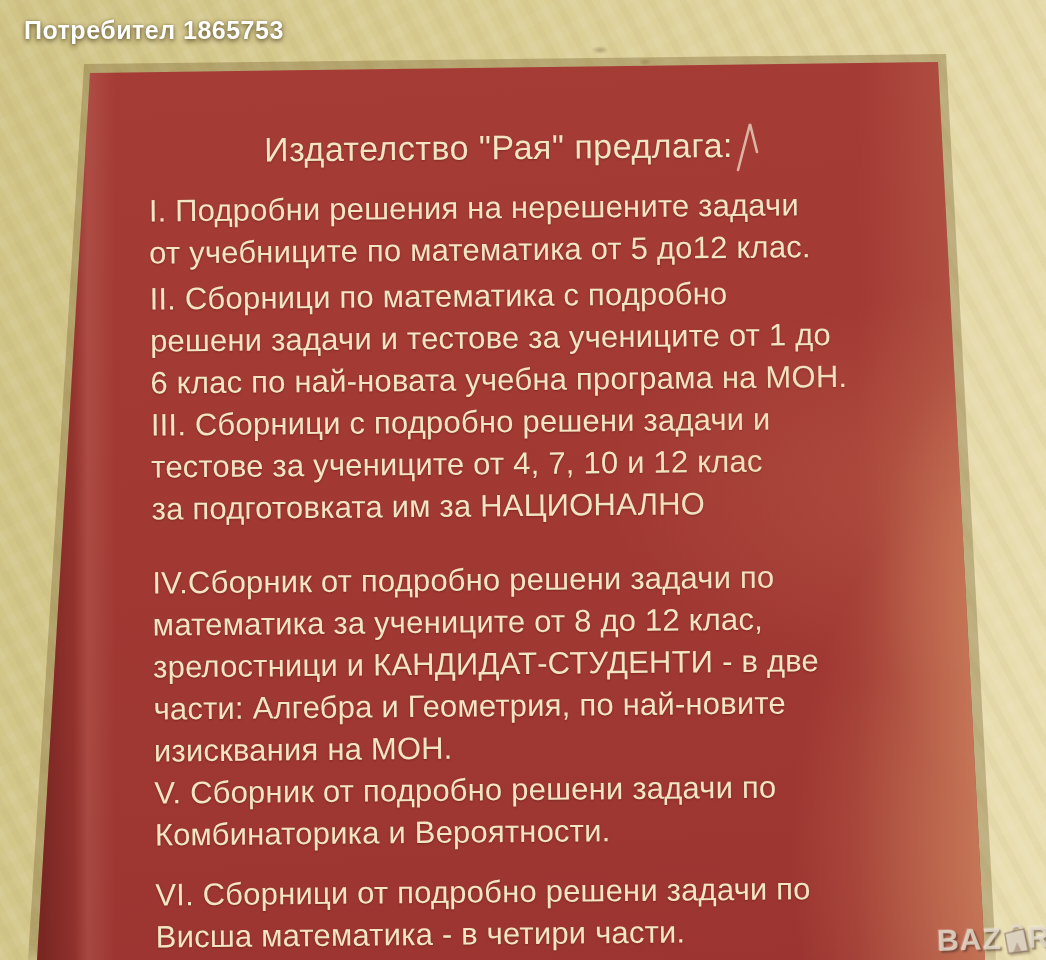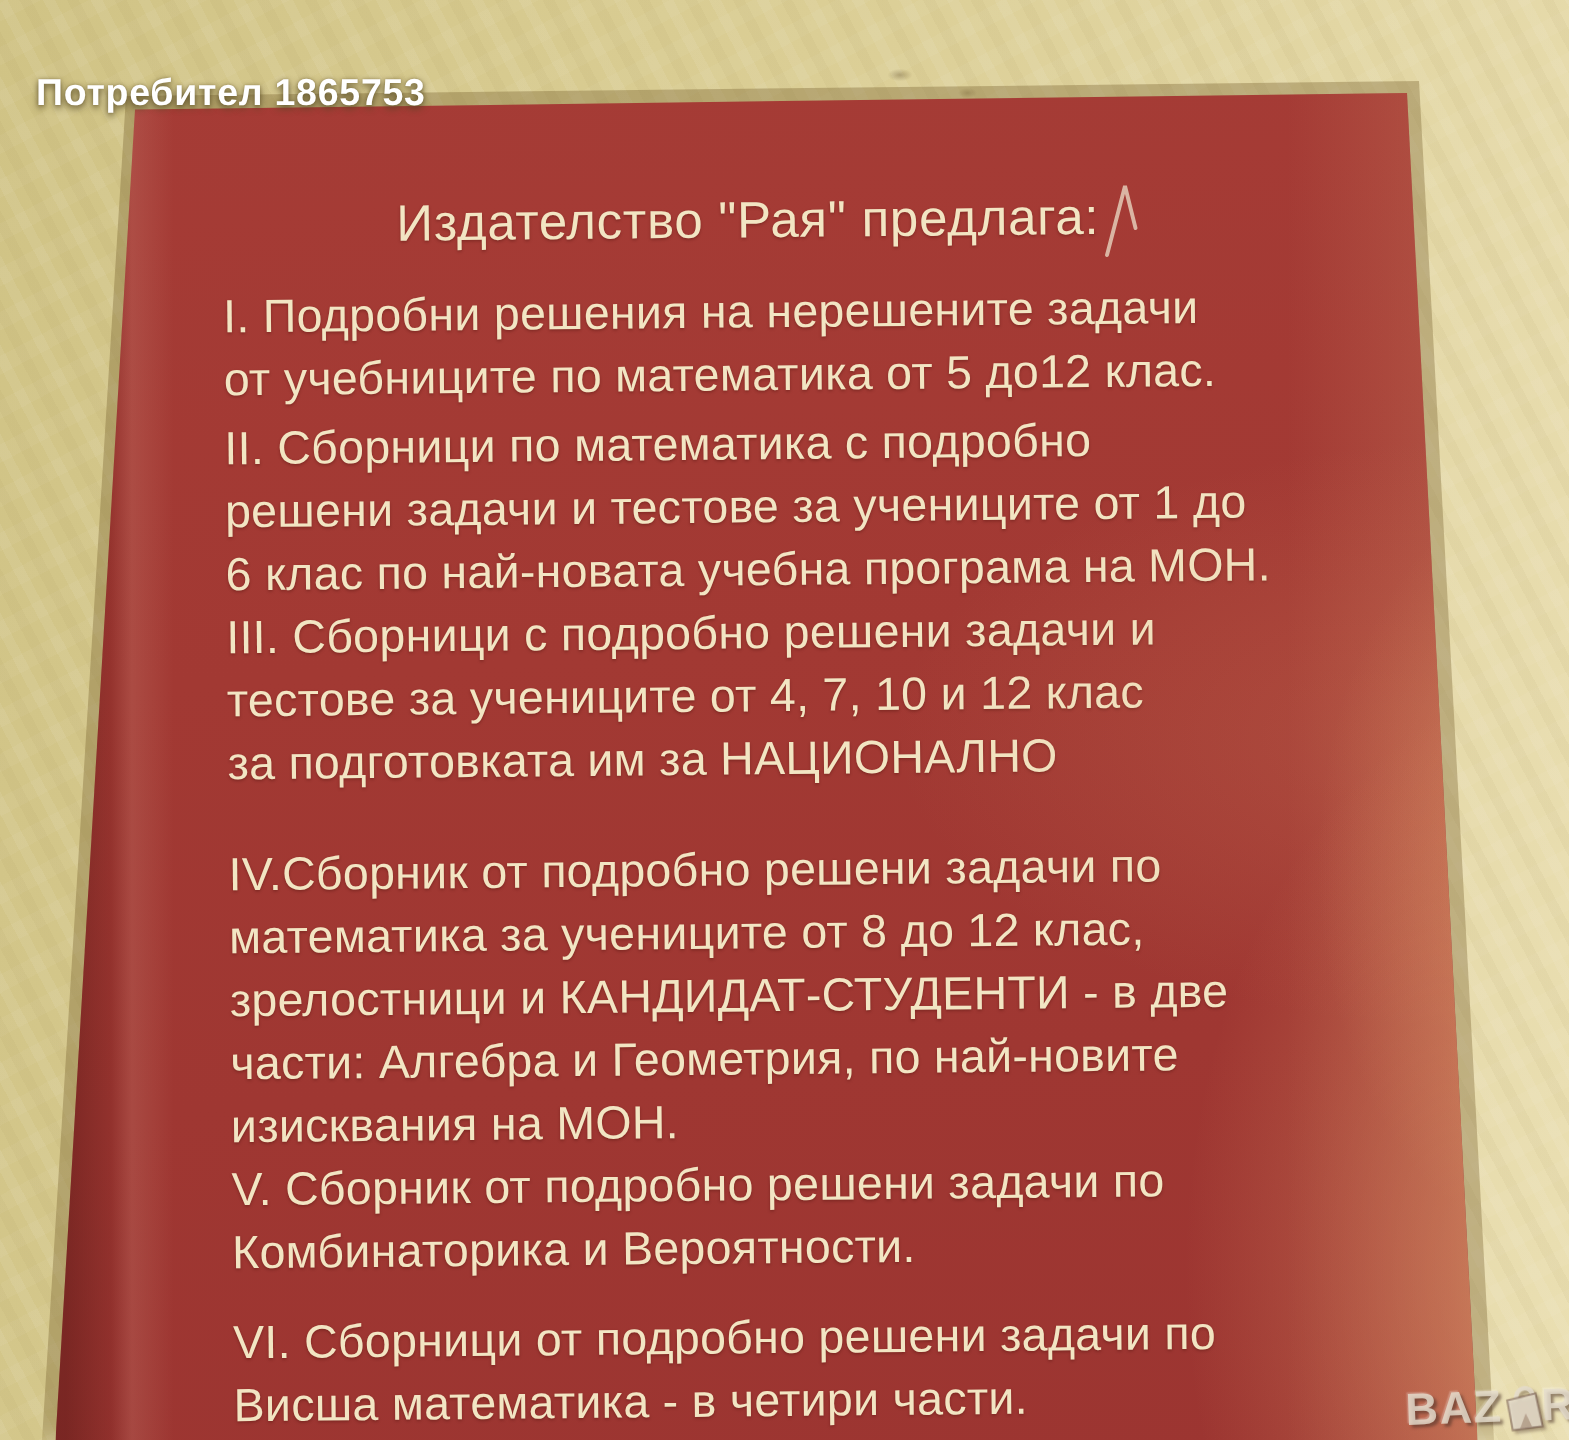--- a/index.html
+++ b/index.html
@@ -66,21 +66,20 @@
       radial-gradient(620px 300px at 96% 51%, rgba(225,155,108,.24), rgba(225,155,108,0) 66%),
       linear-gradient(to right, rgba(0,0,0,0) 82%, rgba(233,182,130,.18) 92%, rgba(240,196,140,.34) 99%);
   }
 
   .pen-mark{position:absolute;left:728px;top:116px;pointer-events:none;}
 
   .username{
     position:absolute;left:24px;top:16px;
     font-size:25px;font-weight:700;letter-spacing:.5px;color:#ffffff;
     text-shadow:0 2px 5px rgba(80,68,32,.9), 0 0 2px rgba(120,100,50,.5);
-    margin-top:32px;
   }
 
   .watermark{
     position:absolute;right:-4px;bottom:4px;
     display:flex;align-items:flex-end;gap:0;
     transform:rotate(-2deg);
     font-size:30px;font-weight:700;letter-spacing:1px;
     color:rgba(228,220,204,.82);
     text-shadow:2px 2px 2px rgba(75,50,40,.55), -1px -1px 1px rgba(255,255,255,.25);
   }

